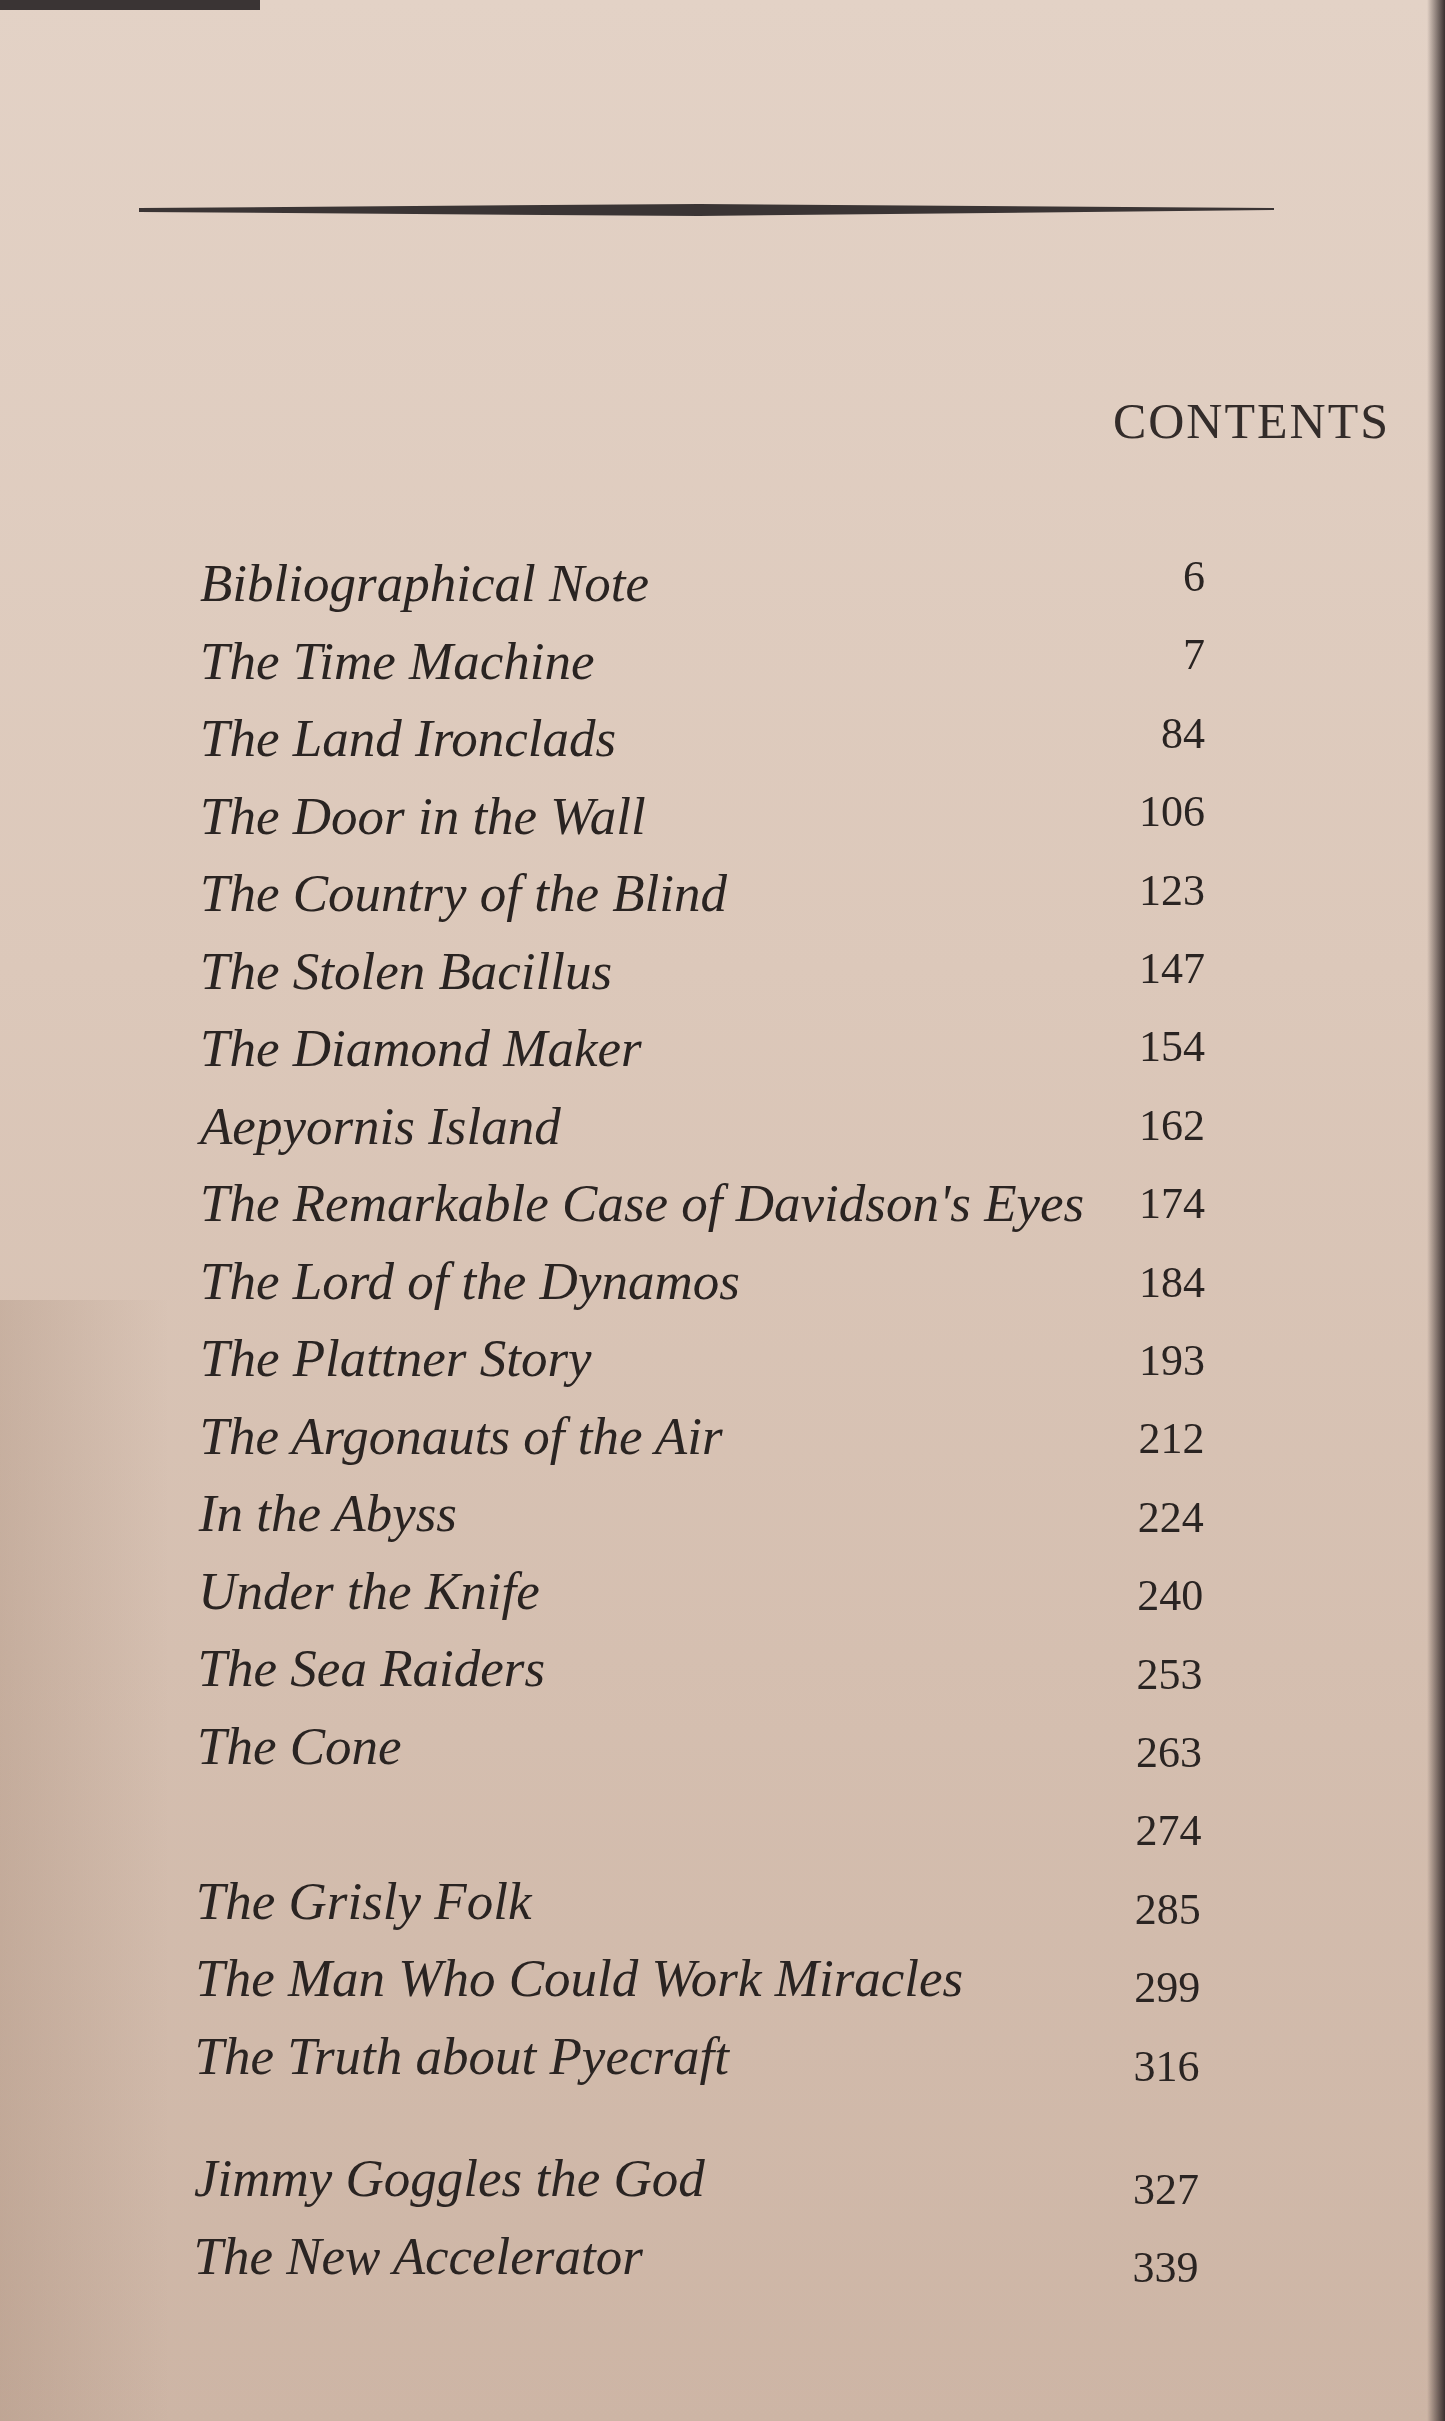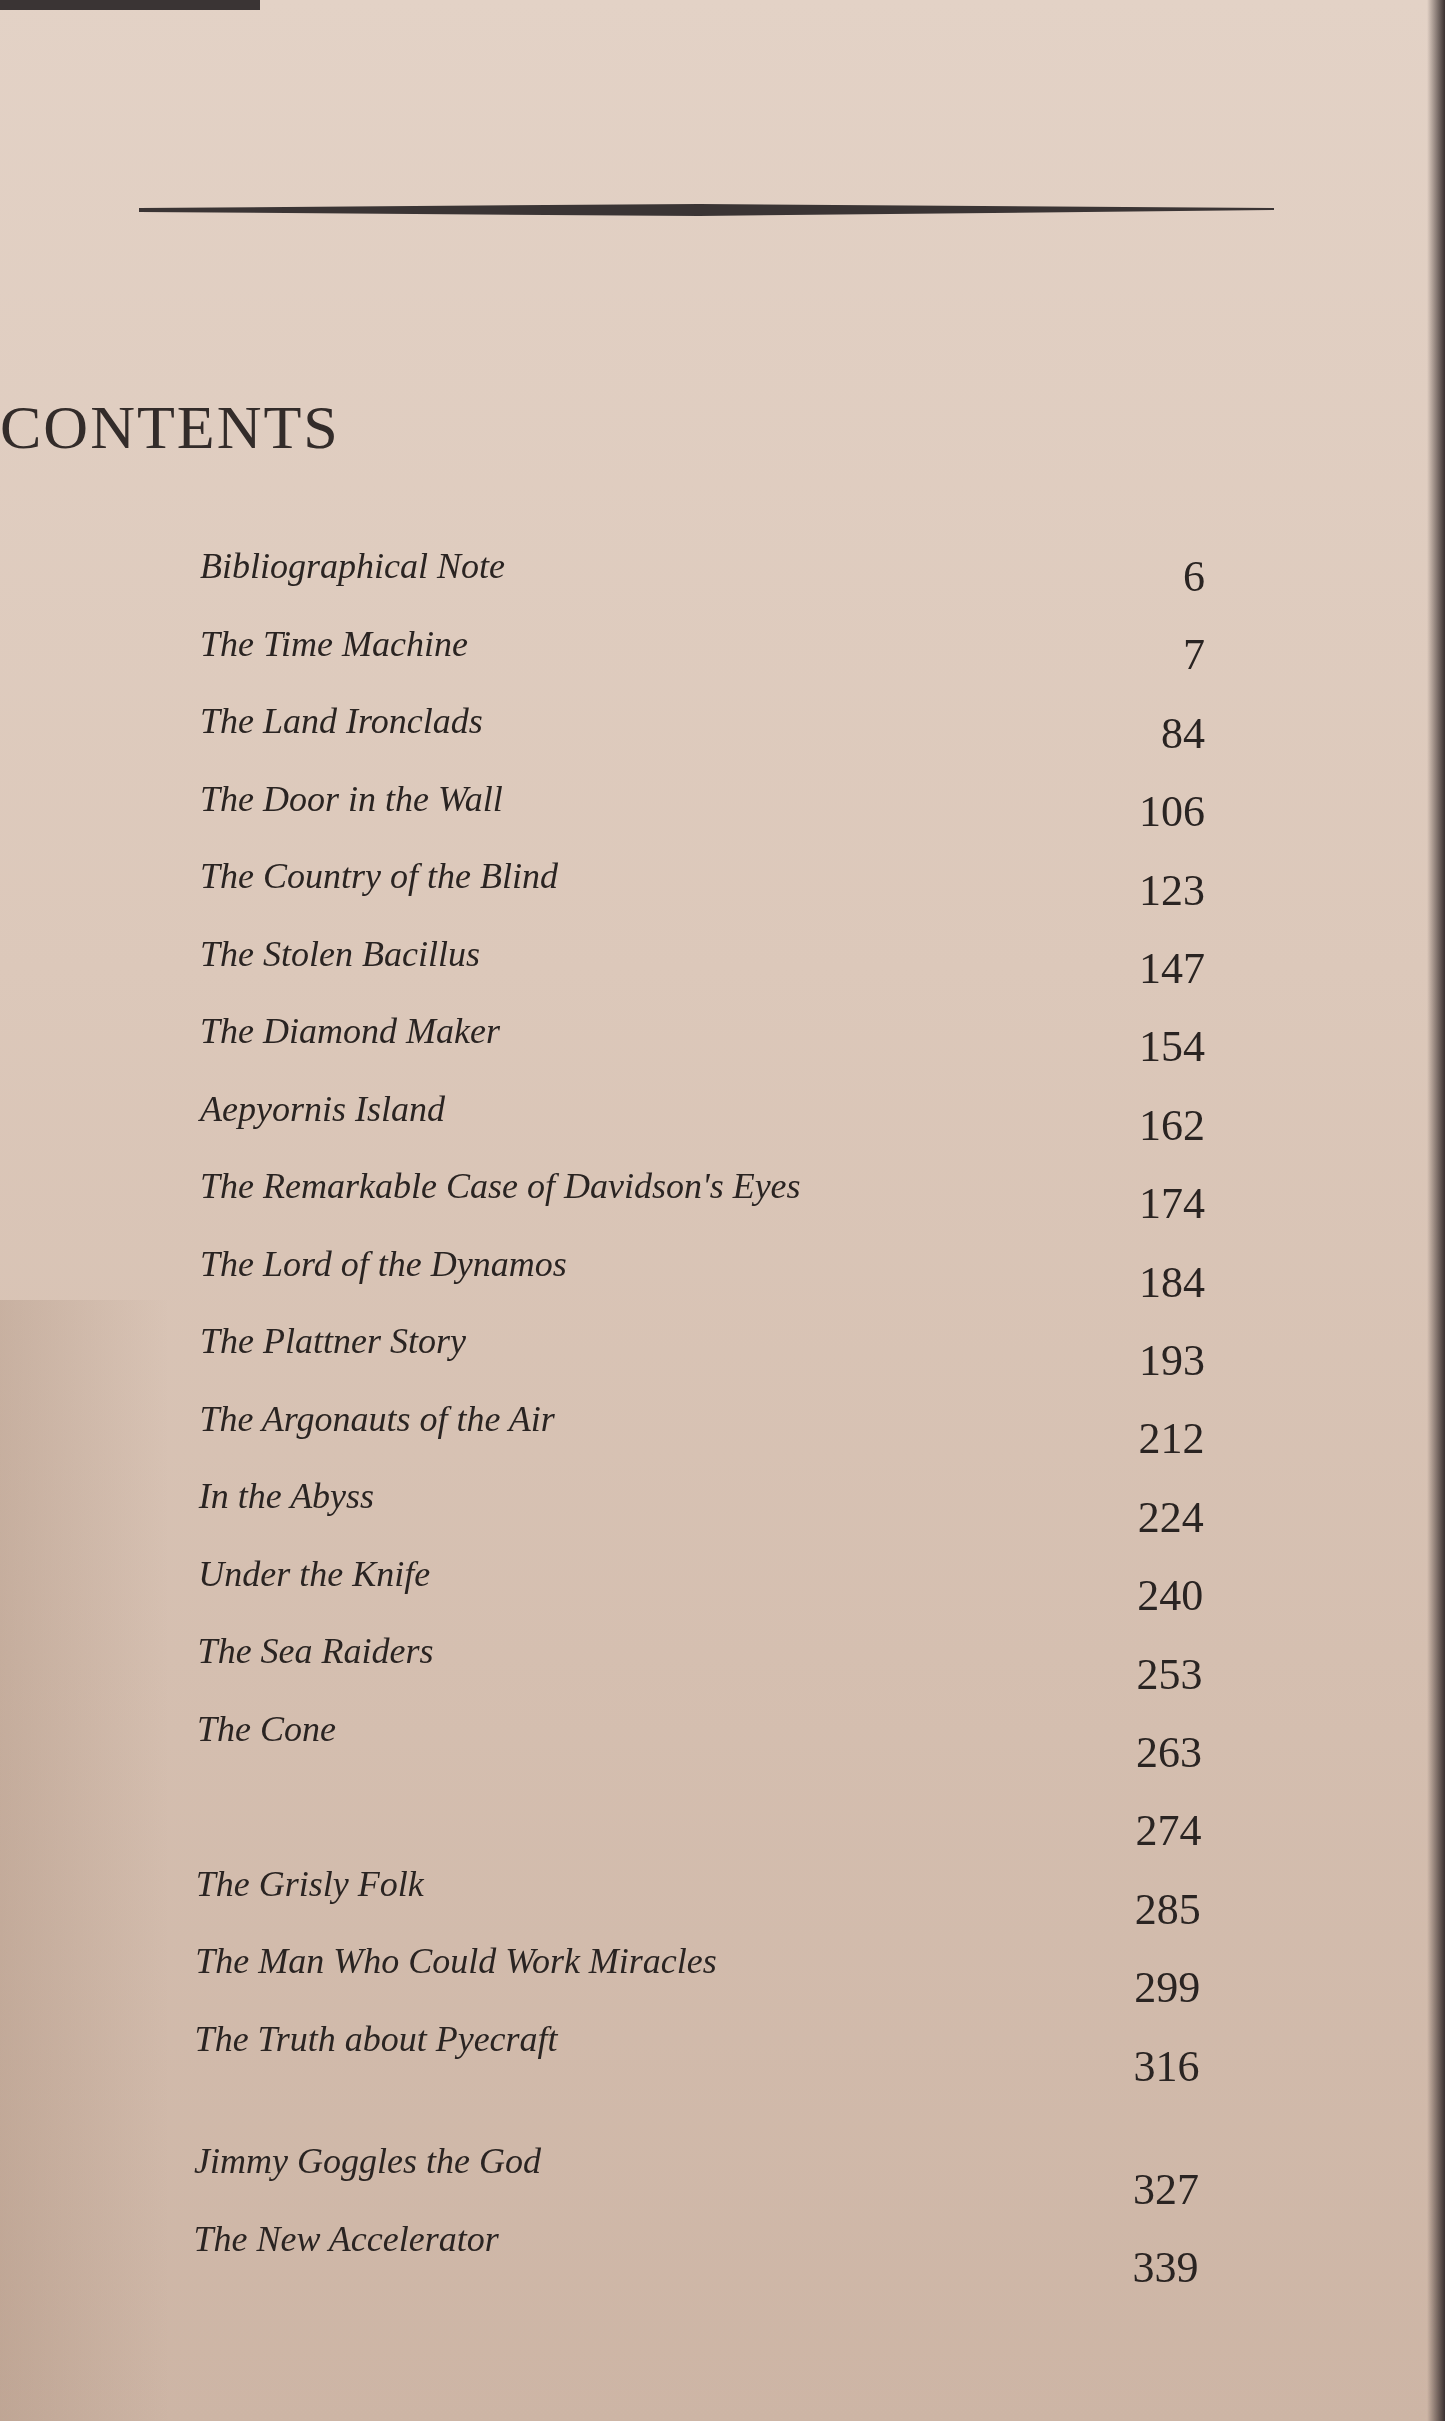--- a/index.html
+++ b/index.html
@@ -3,24 +3,24 @@
 <meta charset="utf-8">
 <style>
   html,body{margin:0;padding:0;}
   body{width:1445px;height:2421px;overflow:hidden;background:#d8c3b4;font-family:"Liberation Serif","DejaVu Serif",serif;color:#2a2422;}
   .page{position:absolute;left:0;top:0;width:1445px;height:2421px;
     background:linear-gradient(180deg,#e3d2c6 0%,#dcc8ba 40%,#cdb5a5 100%);}
   .shade-left{position:absolute;left:0;top:1300px;width:170px;height:1121px;background:linear-gradient(90deg,rgba(150,120,100,0.25),rgba(150,120,100,0));}
   .edge-right{position:absolute;right:0;top:0;width:18px;height:2421px;background:linear-gradient(90deg,rgba(0,0,0,0),#3a3030);}
   .top-strip{position:absolute;left:0;top:0;width:260px;height:10px;background:#3a3434;}
   .rule{position:absolute;left:139px;top:203px;width:1135px;height:14px;}
-  .heading{position:absolute;left:0;width:1390px;top:392px;text-align:left;font-size:62px;letter-spacing:2px;color:#332c2a;}
+  .heading{position:absolute;left:0;width:1390px;top:392px;text-align:right;font-size:50px;letter-spacing:2px;color:#332c2a;}
   .toc{position:absolute;left:200px;top:545px;width:1005px;}
   .entry{position:relative;height:77.5px;}
-  .title{position:absolute;left:0;top:0;font-style:italic;font-size:36px;white-space:nowrap;}
+  .title{position:absolute;left:0;top:8px;font-style:italic;font-size:53px;white-space:nowrap;}
   .num{position:absolute;right:0;top:6px;font-size:44px;}
 </style>
 </head>
 <body>
 
 <div class="page">
   <div class="top-strip"></div>
   <div class="shade-left"></div>
   <div class="edge-right"></div>
   <svg class="rule" viewBox="0 0 1135 14" preserveAspectRatio="none">

